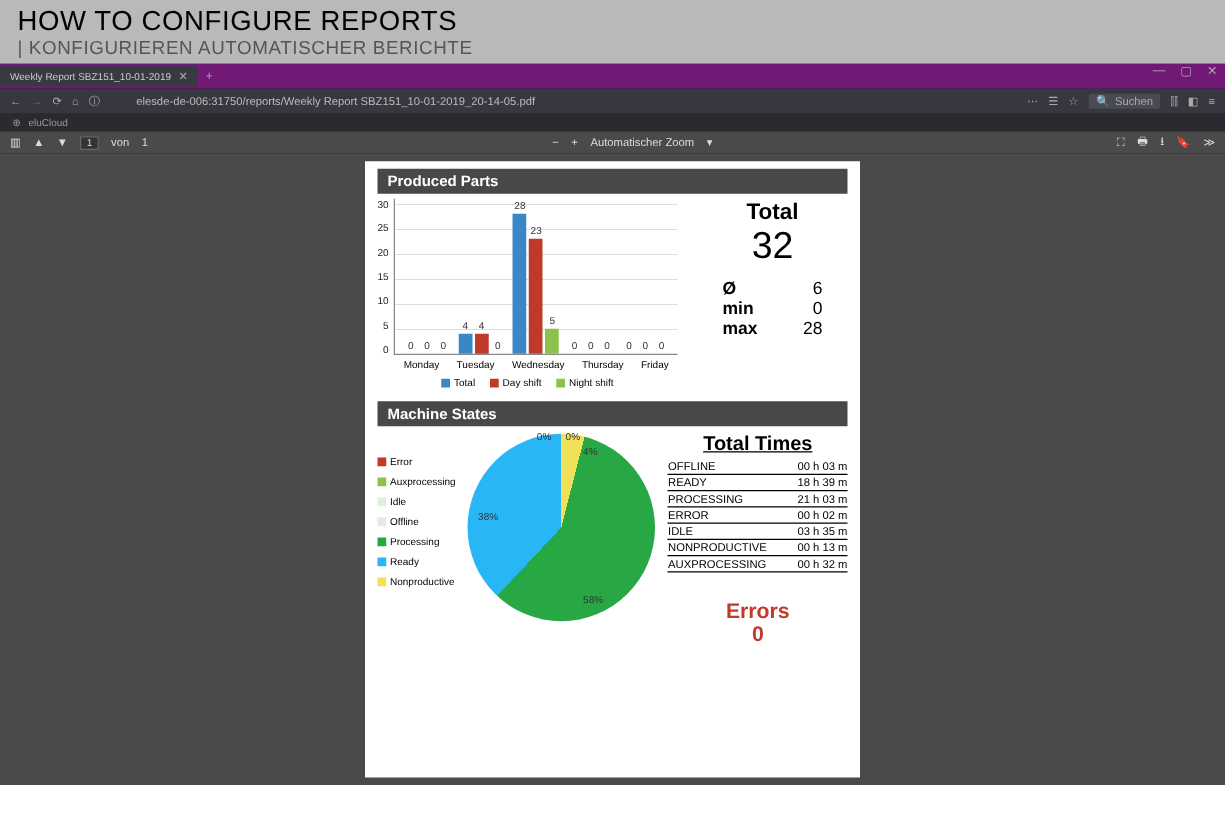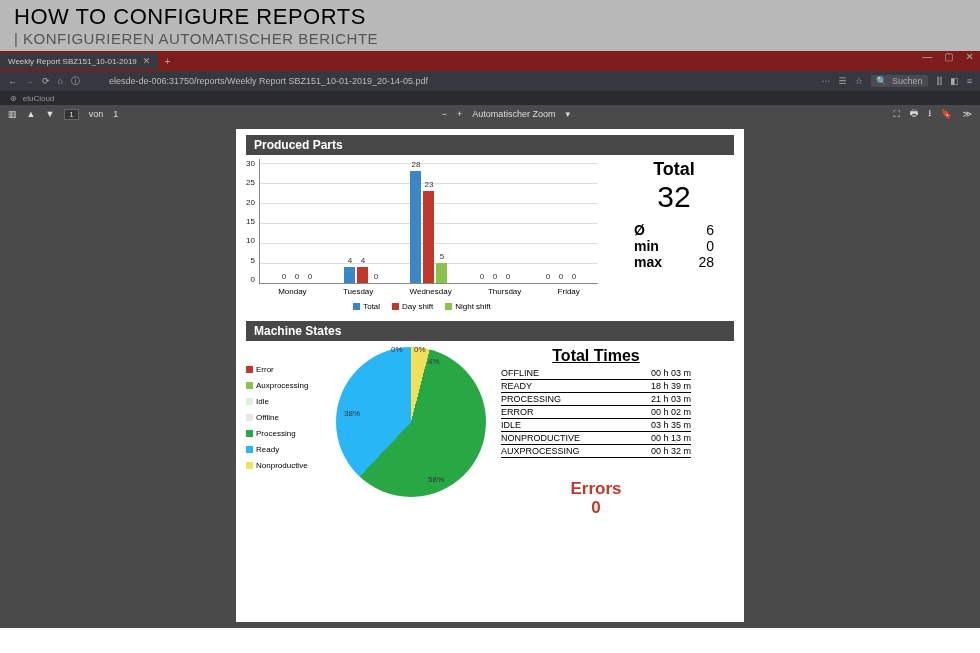--- a/index.html
+++ b/index.html
@@ -3,41 +3,41 @@
 <meta charset="utf-8">
 <style>
   * { margin: 0; padding: 0; box-sizing: border-box; font-family: Arial, sans-serif; }
   body { background: #fff; width: 980px; height: 653px; overflow: hidden; }
 
   .header-bar { background: #b9b9b9; padding: 4px 10px 4px 14px; }
   .header-bar .big { font-size: 22px; color: #000000; letter-spacing: .5px; }
   .header-bar .small { font-size: 15px; color: #555; letter-spacing: .5px; }
 
   .browser { position: relative; background: #0d0d0d; }
-  .tabbar { display:flex; align-items:center; height:20px; background:#7f1d1d; }
+  .tabbar { display:flex; align-items:center; height:20px; background:#701a75; }
   .tab { background:#393941; color:#ccc; font-size:8px; padding:3px 8px; display:flex; align-items:center; gap:6px; }
   .tab-close { font-size:9px; color:#aaa; }
   .tab-add { color:#aaa; font-size:10px; padding:0 6px; }
   .win-controls { position:absolute; right:6px; top:0; display:flex; gap:12px; font-size:10px; color:#aaa; }
 
   .urlbar { display:flex; align-items:center; height:20px; background:#37373f; color:#aaa; font-size:9px; }
   .urlbar .nav-icons { display:flex; gap:8px; padding:0 8px; align-items:center; }
   .urlbar .url { flex:1; padding-left:8px; color:#bbb; white-space:nowrap; overflow:hidden;margin-left:21px; }
   .urlbar .right-icons { display:flex; gap:8px; padding:0 8px; align-items:center; }
   .search-box { background:#4a4a53; padding:1px 6px; border-radius:2px; display:flex; gap:4px; align-items:center; }
 
   .bookmarks { display:flex; align-items:center; height:14px; background:#2a2a31; color:#999; font-size:8px; padding:0 10px; gap:6px; }
 
   .pdfbar { display:flex; align-items:center; height:18px; background:#4a4a4a; color:#ddd; font-size:9px; padding:0 8px; gap:10px; }
   .pdfbar .spacer { flex:1; }
   .pdfbar .pagefield { background:#333; border:1px solid #666; font-size:8px; padding:0 4px; }
 
   .viewer { background:#4a4a4a; height:505px; display:flex; justify-content:center; padding:6px 0; overflow:hidden; }
 
-  .page { background:#fff; width:508px; height:100%; padding:6px 10px 0 10px; font-size:10px; color:#000; }
+  .page { background:#fff; width:396px; height:100%; padding:6px 10px 0 10px; font-size:10px; color:#000; }
 
   .sec-title { background:#484848; color:#fff; font-weight:bold; padding:3px 8px; font-size:12px; }
 
   .produced-wrap { display:flex; gap:16px; margin-top:4px; }
   .bar-chart { flex:1; }
   .axis-row { display:flex; align-items:flex-end; height:125px; }
   .yaxis { display:flex; flex-direction:column; justify-content:space-between; height:125px; font-size:8px; text-align:right; padding-right:4px; color:#222; }
   .plot { flex:1; border-left:1px solid #888; border-bottom:1px solid #888; display:flex; align-items:flex-end; justify-content:space-around; height:125px; position:relative; background:
     repeating-linear-gradient(to top, transparent 0, transparent 19px, #ddd 19px, #ddd 20px);
     padding:0 4px;

